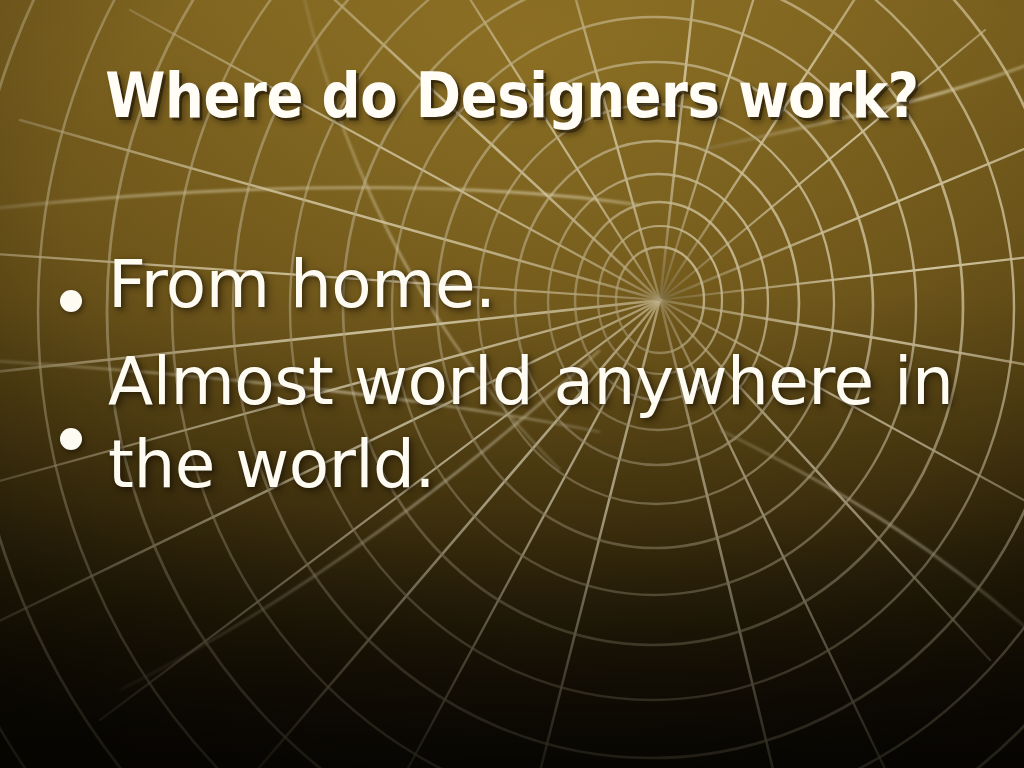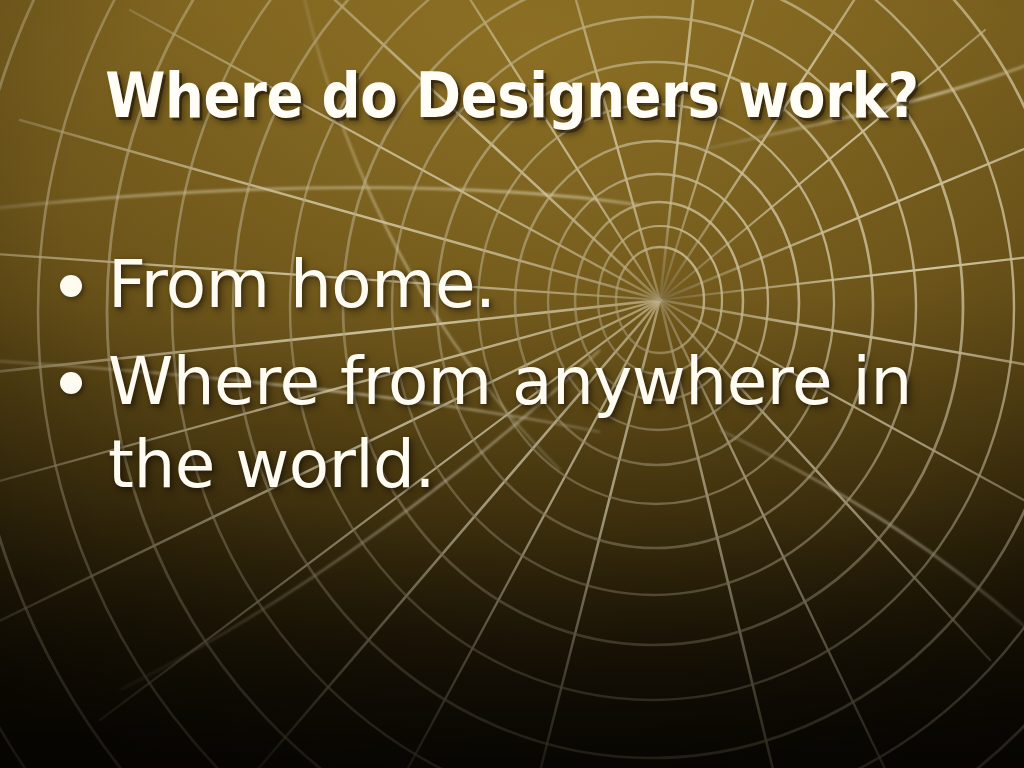--- a/index.html
+++ b/index.html
@@ -95,21 +95,21 @@
     left: 60px;
     width: 900px;
     margin: 0;
     padding: 0;
     list-style: none;
   }
 
   .bullet-item {
     position: relative;
     display: flex;
-    align-items: flex-start;
+    align-items: center;
     margin-bottom: 14px;
   }
 
   .bullet-dot {
     flex: 0 0 auto;
     width: 22px;
     height: 22px;
     border-radius: 50%;
     background: #fdfbf2;
     margin-top: 32px;
@@ -224,18 +224,18 @@
 
     <h1 class="slide-title">Where do Designers work?</h1>
 
     <ul class="bullet-list">
       <li class="bullet-item">
         <span class="bullet-dot"></span>
         <span class="bullet-text">From home.</span>
       </li>
       <li class="bullet-item">
         <span class="bullet-dot"></span>
-        <span class="bullet-text">Where from anywhere in the world.</span>
+        <span class="bullet-text">Almost world anywhere in the world.</span>
       </li>
     </ul>
 
   </div>
 </div>
 
 </body></html>

